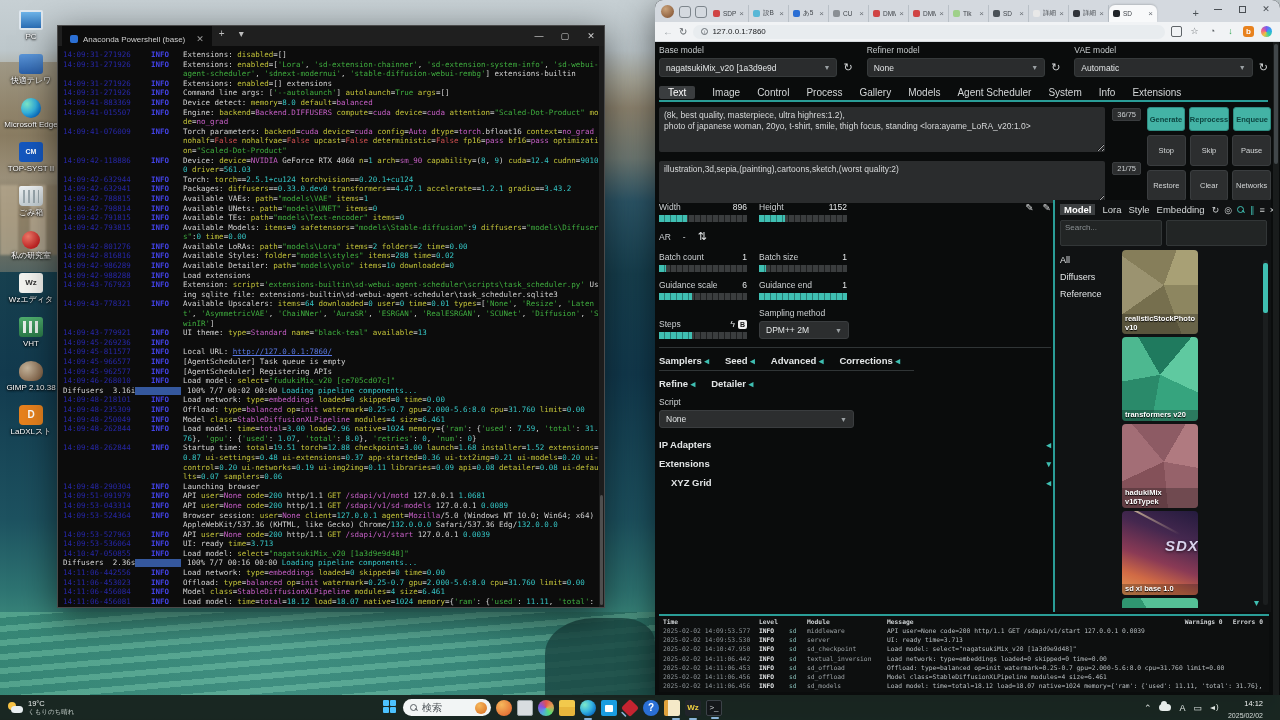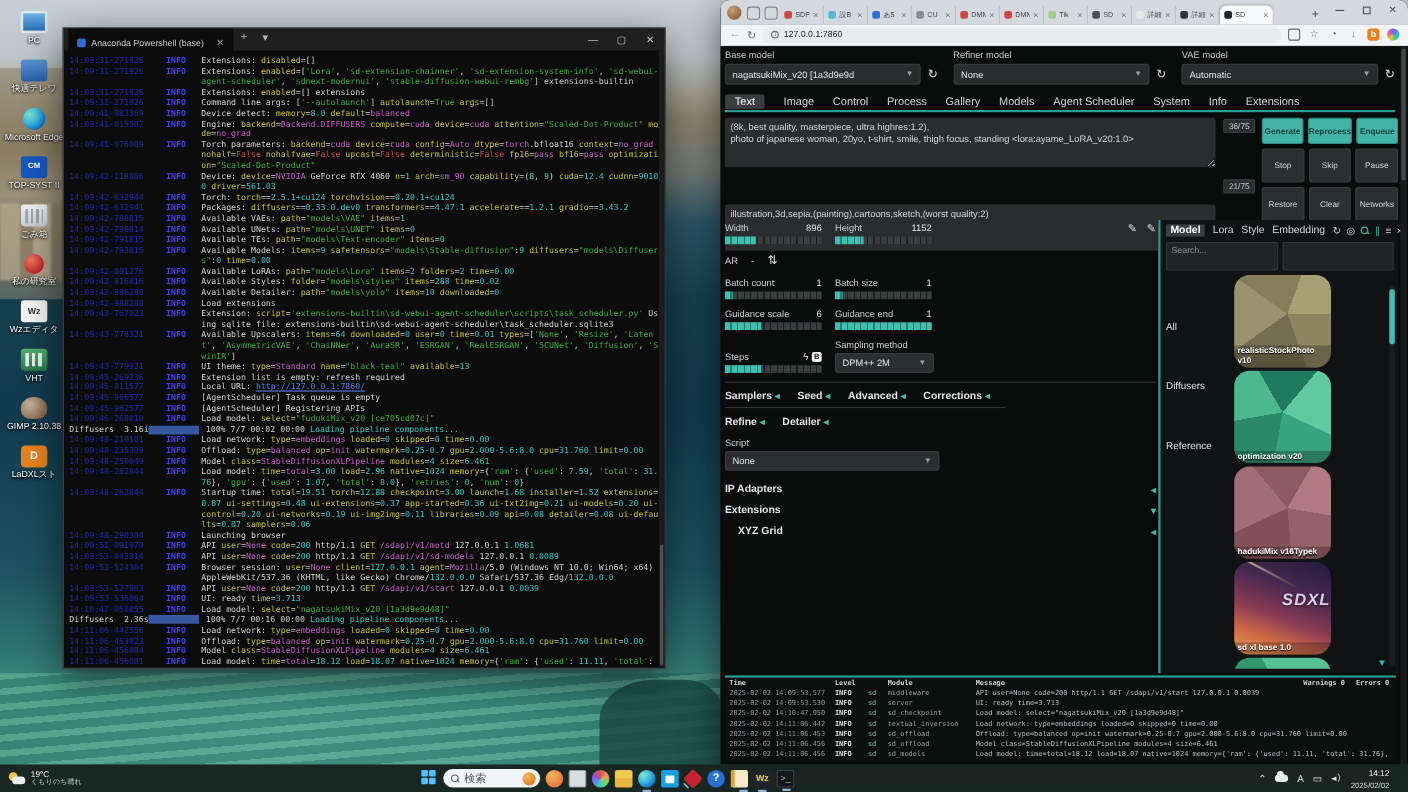--- a/index.html
+++ b/index.html
@@ -119,21 +119,21 @@
     display:flex; gap:17px; align-items:center; font-size:10px; color:#d4d7d8; }
   .main-tab { cursor:pointer; white-space:nowrap; }
   .main-tab.active { background:#3a3d3f; padding:1px 9px; border-radius:2px; color:#fff; }
 
   .prompt-row { position:absolute; left:4px; top:65px; width:612px; display:flex; gap:6px; }
   .ta-col { width:482px; }
   .ta-wrap { position:relative; padding-right:36px; }
   .ta-wrap + .ta-wrap { margin-top:5px; }
   textarea.prompt { width:100%; height:45px; background:#2a2c2d; border:none; border-radius:2px; resize:vertical;
     color:#d6d8d9; font-family:"Liberation Sans",sans-serif; font-size:8.5px; line-height:11px; padding:3px 5px; }
-  textarea.prompt.neg { height:42px;margin-top:24px; }
+  textarea.prompt.neg { height:42px; }
   .counter { position:absolute; right:0; top:1px; background:#2c2e2f; border:1px solid #3a3d3f; color:#c9cdcf;
     font-size:7.5px; padding:1px 4px; border-radius:2px; }
   .btn-col { flex:1; display:flex; flex-direction:column; gap:4px; }
   .btn-grid { display:grid; grid-template-columns:repeat(3,1fr); gap:4px; }
   .btn { height:31px; background:#2c2e2f; border:1px solid #3a3d3f; border-radius:3px; color:#d2d5d6;
     font-size:7.5px; display:flex; align-items:center; justify-content:center; cursor:pointer; white-space:nowrap; }
   .btn.teal { height:24px; background:#43b3a5; border-color:#2e8d82; color:#0d4540; font-weight:bold; }
   .styles-label { font-size:8px; color:#c6c9ca; margin-top:12px; }
   .styles-row { display:flex; gap:4px; align-items:center; }
   .styles-dd { flex:1; height:13px; background:#2c2e2f; border:1px solid #3a3d3f; border-radius:2px;
@@ -186,23 +186,23 @@
   .nicons .teal { color:#3fbfb2; }
   .mag { position:relative; width:8px; height:8px; display:inline-block; }
   .mag:before { content:""; position:absolute; left:0; top:0; width:5px; height:5px; border:1px solid #3fbfb2; border-radius:50%; }
   .mag:after { content:""; position:absolute; left:5px; top:5px; width:3px; height:1px; background:#3fbfb2; transform:rotate(45deg); }
   .nsearch { display:flex; gap:4px; margin-top:3px; }
   .nsearch textarea { width:50%; height:26px; background:#222525; border:1px solid #323637; border-radius:2px;
     resize:none; font-size:8px; color:#bbc0c2; font-family:"Liberation Sans",sans-serif; padding:2px 4px; }
   .nsearch textarea::placeholder { color:#8a9093; }
   .nbody { display:flex; margin-top:4px; height:358px; overflow:hidden; }
   .ncats { width:62px; padding-top:5px; display:flex; flex-direction:column; gap:7px; font-size:9px; color:#e0e3e4; }
-  .ncats span { cursor:pointer;margin-top:37px; }
+  .ncats span { cursor:pointer; }
   .nthumbs { width:84px; display:flex; flex-direction:column; gap:3px; }
-  .ncard { width:88px; height:84px; flex:none; border-radius:14px; overflow:hidden; position:relative; cursor:pointer; }
+  .ncard { width:76px; height:84px; flex:none; border-radius:4px; overflow:hidden; position:relative; cursor:pointer; }
   .ncard-label { position:absolute; left:0; right:0; bottom:0; padding:1px 3px 2px; font-size:7.5px; font-weight:bold;
     color:#fff; text-shadow:0 1px 1px #000; background:rgba(15,15,15,.28); line-height:8.5px; }
   .ncard-big { position:absolute; left:0; right:0; top:26px; text-align:center; font-size:15px; font-style:italic;
     font-weight:900; color:#d8d2ec; letter-spacing:1px; text-shadow:0 1px 3px rgba(0,0,0,.6);padding-left:43px; }
   .pal-khaki { background:conic-gradient(from 20deg at 55% 42%, #a8a075 0 70deg, #8d8660 70deg 140deg, #766f4e 140deg 215deg, #9b9370 215deg 285deg, #867e5a 285deg 360deg); }
   .pal-teal  { background:conic-gradient(from 40deg at 50% 45%, #5fc9a0 0 75deg, #36a47e 75deg 150deg, #2a8a6a 150deg 220deg, #4db890 220deg 290deg, #1f7a5e 290deg 360deg); }
   .pal-rose  { background:conic-gradient(from 30deg at 55% 45%, #b07a80 0 70deg, #96626a 70deg 145deg, #845159 145deg 215deg, #a36e76 215deg 290deg, #8d5b64 290deg 360deg); }
   .pal-teal2 { background:conic-gradient(from 60deg at 50% 40%, #6fd0a8 0 90deg, #3fae86 90deg 180deg, #2f9670 180deg 270deg, #55c096 270deg 360deg); }
   .pal-sdxl  { background:linear-gradient(200deg,#241b3e 0%,#45284f 30%,#8a3a55 58%,#d06a45 78%,#e89a55 100%); }
   .pal-sdxl:before { content:""; position:absolute; left:-8px; top:6px; width:70px; height:2px;
@@ -436,21 +436,20 @@
           <span class="tmsg"><span class="seg-w">Available Upscalers: </span><span class="seg-y">items</span><span class="seg-w">=</span><span class="seg-c">64</span><span class="seg-w"> </span><span class="seg-y">downloaded</span><span class="seg-w">=</span><span class="seg-c">0</span><span class="seg-w"> </span><span class="seg-y">user</span><span class="seg-w">=</span><span class="seg-c">0</span><span class="seg-w"> </span><span class="seg-y">time</span><span class="seg-w">=</span><span class="seg-c">0.01</span><span class="seg-w"> </span><span class="seg-y">types</span><span class="seg-w">=[</span><span class="seg-g">'None'</span><span class="seg-w">, </span><span class="seg-g">'Resize'</span><span class="seg-w">, </span><span class="seg-g">'Latent'</span><span class="seg-w">, </span><span class="seg-g">'AsymmetricVAE'</span><span class="seg-w">, </span><span class="seg-g">'ChaiNNer'</span><span class="seg-w">, </span><span class="seg-g">'AuraSR'</span><span class="seg-w">, </span><span class="seg-g">'ESRGAN'</span><span class="seg-w">, </span><span class="seg-g">'RealESRGAN'</span><span class="seg-w">, </span><span class="seg-g">'SCUNet'</span><span class="seg-w">, </span><span class="seg-g">'Diffusion'</span><span class="seg-w">, </span><span class="seg-g">'SwinIR'</span><span class="seg-w">]</span></span>
         </div>
         <div class="term-line">
           <span class="tts">14:09:43-779921</span>
           <span class="tlv">INFO</span>
           <span class="tmsg"><span class="seg-w">UI theme: </span><span class="seg-y">type</span><span class="seg-w">=</span><span class="seg-m">Standard</span><span class="seg-w"> </span><span class="seg-y">name</span><span class="seg-w">=</span><span class="seg-g">"black-teal"</span><span class="seg-w"> </span><span class="seg-y">available</span><span class="seg-w">=</span><span class="seg-c">13</span></span>
         </div>
         <div class="term-line">
           <span class="tts">14:09:45-269236</span>
           <span class="tlv">INFO</span>
-          <span class="tmsg"><span class="seg-w">Extension list is empty: refresh required</span></span>
         </div>
         <div class="term-line">
           <span class="tts">14:09:45-811577</span>
           <span class="tlv">INFO</span>
           <span class="tmsg"><span class="seg-w">Local URL: </span><span class="seg-u">http://127.0.0.1:7860/</span></span>
         </div>
         <div class="term-line">
           <span class="tts">14:09:45-966577</span>
           <span class="tlv">INFO</span>
           <span class="tmsg"><span class="seg-w">[AgentScheduler] Task queue is empty</span></span>
@@ -885,21 +884,21 @@
           <div class="ncats" id="ncats">
               <span>All</span>
               <span>Diffusers</span>
               <span>Reference</span>
             </div>
           <div class="nthumbs" id="nthumbs">
               <div class="ncard pal-khaki">
                 <div class="ncard-label">realisticStockPhoto v10</div>
               </div>
               <div class="ncard pal-teal">
-                <div class="ncard-label">optimization v20</div>
+                <div class="ncard-label">transformers v20</div>
               </div>
               <div class="ncard pal-rose">
                 <div class="ncard-label">hadukiMix v16Typek</div>
               </div>
               <div class="ncard pal-sdxl">
                 <div class="ncard-big">SDXL</div>
                 <div class="ncard-label">sd xl base 1.0</div>
               </div>
               <div class="ncard pal-teal2"></div>
             </div>

